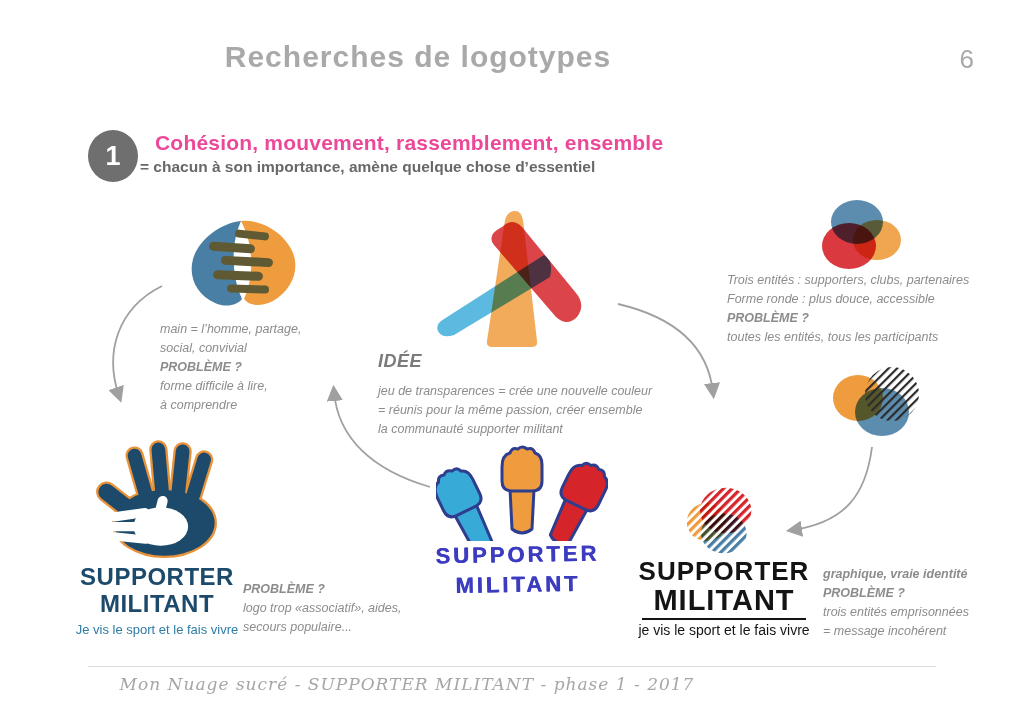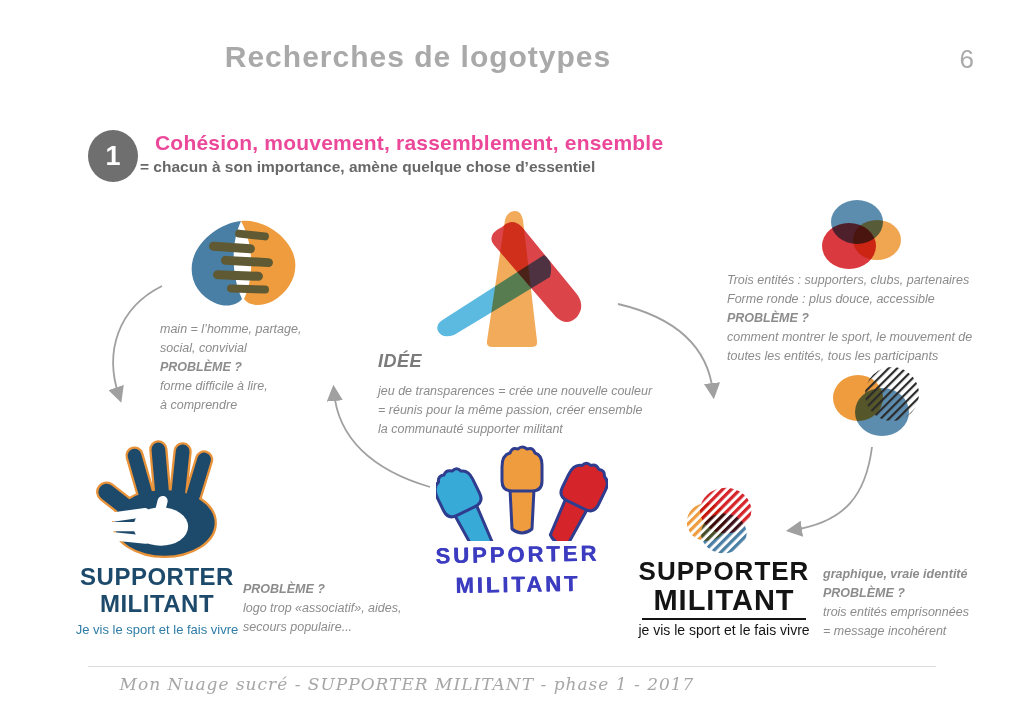--- a/index.html
+++ b/index.html
@@ -93,21 +93,20 @@
   <svg class="abs" style="left:815px;top:198px" width="90" height="74" viewBox="0 0 90 74">
     <ellipse cx="42" cy="24" rx="26" ry="22" style="mix-blend-mode:multiply" fill-opacity="0.9" fill="#4a7fa5"></ellipse>
     <ellipse cx="62" cy="42" rx="24" ry="20" style="mix-blend-mode:multiply" fill-opacity="0.9" fill="#ee9c3e"></ellipse>
     <ellipse cx="34" cy="48" rx="27" ry="23" style="mix-blend-mode:multiply" fill-opacity="0.9" fill="#d5242a"></ellipse>
   </svg>
 
   <div class="abs note" style="left:727px;top:271px">
     <div>Trois entités : supporters, clubs, partenaires</div>
     <div>Forme ronde : plus douce, accessible</div>
     <div class="b">PROBLÈME ?</div>
-    <div>comment montrer le sport, le mouvement de</div>
     <div>toutes les entités, tous les participants</div>
   </div>
 
   <svg class="abs" style="left:830px;top:366px" width="100" height="76" viewBox="0 0 100 76">
     <defs>
       <pattern id="hatchP" width="6" height="6" patternUnits="userSpaceOnUse" patternTransform="rotate(-45)">
         <rect width="6" height="2.2" fill="#2b2b2b"></rect>
       </pattern>
     </defs>
     <ellipse cx="28" cy="32" rx="25" ry="23" fill="#ee9c3e"></ellipse>

